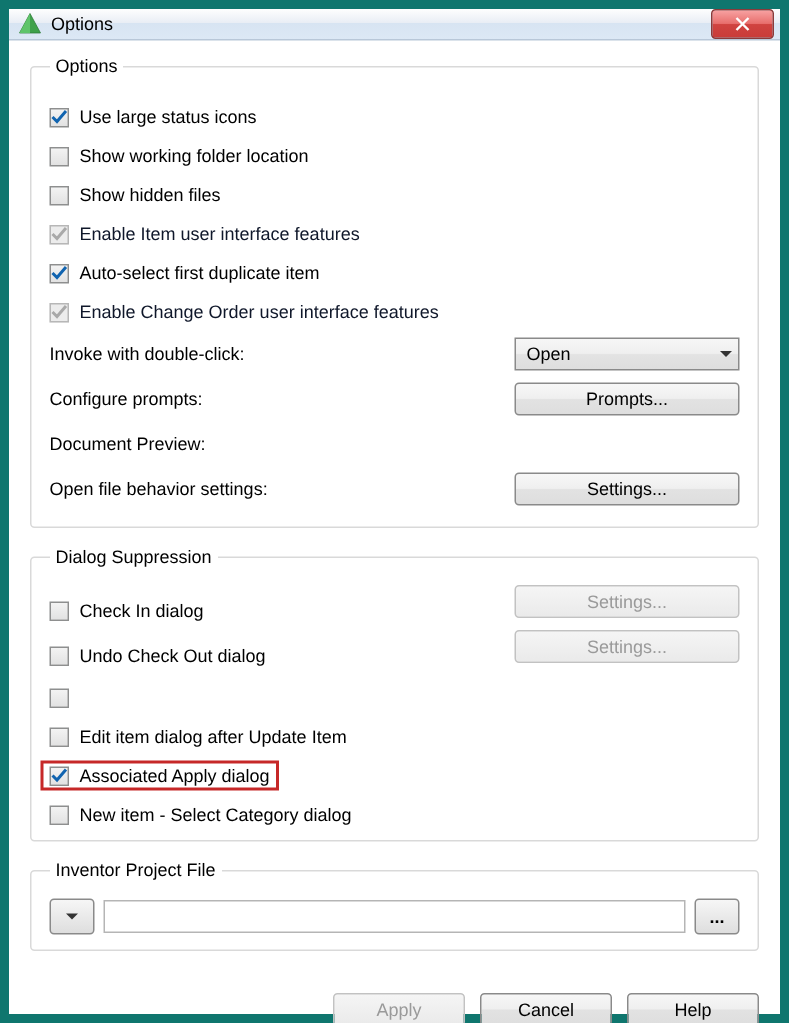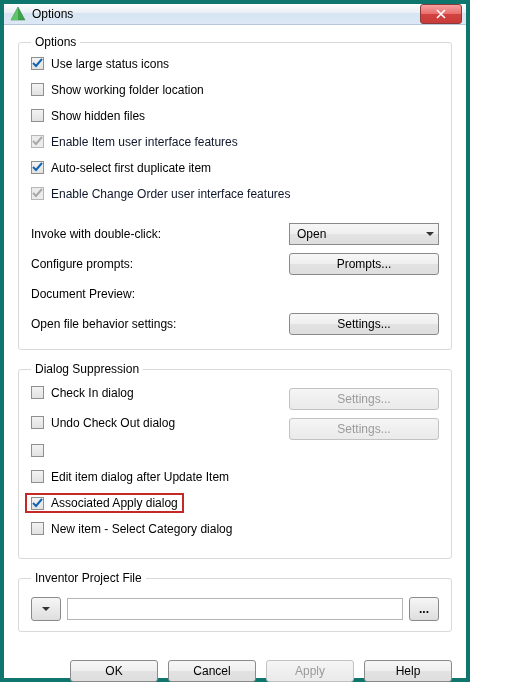--- a/index.html
+++ b/index.html
@@ -1,25 +1,25 @@
 <!DOCTYPE html>
 <html><head>
 <meta charset="utf-8">
 <style>
   html,body{margin:0;padding:0;font-family:"Segoe UI",Tahoma,sans-serif;font-size:12px;color:#000;background:#fff}
-  .window{width:470px;height:682px;border:4px solid #0f766e;position:relative;box-sizing:border-box;display:flex;flex-direction:column;background:#fff}
+  .window{width:526px;height:682px;border:6px solid #0f766e;position:relative;box-sizing:border-box;display:flex;flex-direction:column;background:#fff}
   .titlebar{height:28px;background:linear-gradient(to bottom,#fefefe 0%,#e9eef5 45%,#d7e4f2 46%,#dce8f5 100%);border-bottom:1px solid #b8c7d8;display:flex;align-items:center;padding:0 4px 0 6px;box-sizing:border-box}
   .app-icon{width:16px;height:16px;display:inline-flex;align-items:center;justify-content:center;margin-right:6px}
   .title-text{flex:1;color:#000}
   .close-btn{width:40px;height:18px;border:1px solid #8b3a3a;border-radius:3px;background:linear-gradient(to bottom,#f7a1a1 0%,#e86f6d 48%,#d04340 52%,#c93c39 100%);display:flex;align-items:center;justify-content:center;cursor:pointer}
   .close-btn svg{width:10px;height:10px}
   .body{flex:1;padding:10px 14px 10px 14px;box-sizing:border-box;display:flex;flex-direction:column}
   fieldset{border:1px solid #d9d9d9;border-radius:3px;margin:0 0 12px 0;padding:8px 12px 10px 12px}
   legend{padding:0 4px;color:#000}
-  .chk-row{display:flex;align-items:flex-start;height:26px}
+  .chk-row{display:flex;align-items:flex-end;height:26px}
   .chk{width:13px;height:13px;border:1px solid #8e8f8f;background:linear-gradient(to bottom,#f3f3f3,#e2e2e2);margin-right:7px;display:inline-flex;align-items:center;justify-content:center;box-sizing:border-box}
   .chk.checked svg{display:block}
   .chk svg{display:none;width:11px;height:11px}
   .chk.disabled{border-color:#b7b7b7;background:#ececec}
   .lbl.disabled{color:#0f172a}
   .pair-row{display:flex;align-items:center;height:30px}
   .pair-label{flex:1}
   .btn{width:150px;height:22px;border:1px solid #8a8a8a;border-radius:3px;background:linear-gradient(to bottom,#f7f7f7 0%,#efefef 48%,#e2e2e2 52%,#dedede 100%);font:inherit;cursor:pointer;padding:2px;text-align:center}
   .btn:disabled{color:#9a9a9a;border-color:#c2c2c2;background:linear-gradient(to bottom,#f5f5f5,#eaeaea);cursor:default}
   .select{width:150px;height:22px;border:1px solid #8a8a8a;border-radius:0;background:linear-gradient(to bottom,#f6f6f6 0%,#efefef 48%,#e3e3e3 52%,#dedede 100%);display:flex;align-items:center;padding:0 4px 0 7px;box-sizing:border-box;cursor:pointer}
@@ -173,18 +173,17 @@
         <input class="text-input" type="text" value="" style="">
         <div class="sq-btn">
           <span>...</span>
         </div>
       </div>
     </fieldset>
 
   </div>
 
   <div class="footer">
-    <button class="btn">OK</button>
+    <button class="btn" disabled="">Apply</button>
     <button class="btn">Cancel</button>
-    <button class="btn" disabled="">Apply</button>
     <button class="btn">Help</button>
   </div>
 </div>
 
 </body></html>

